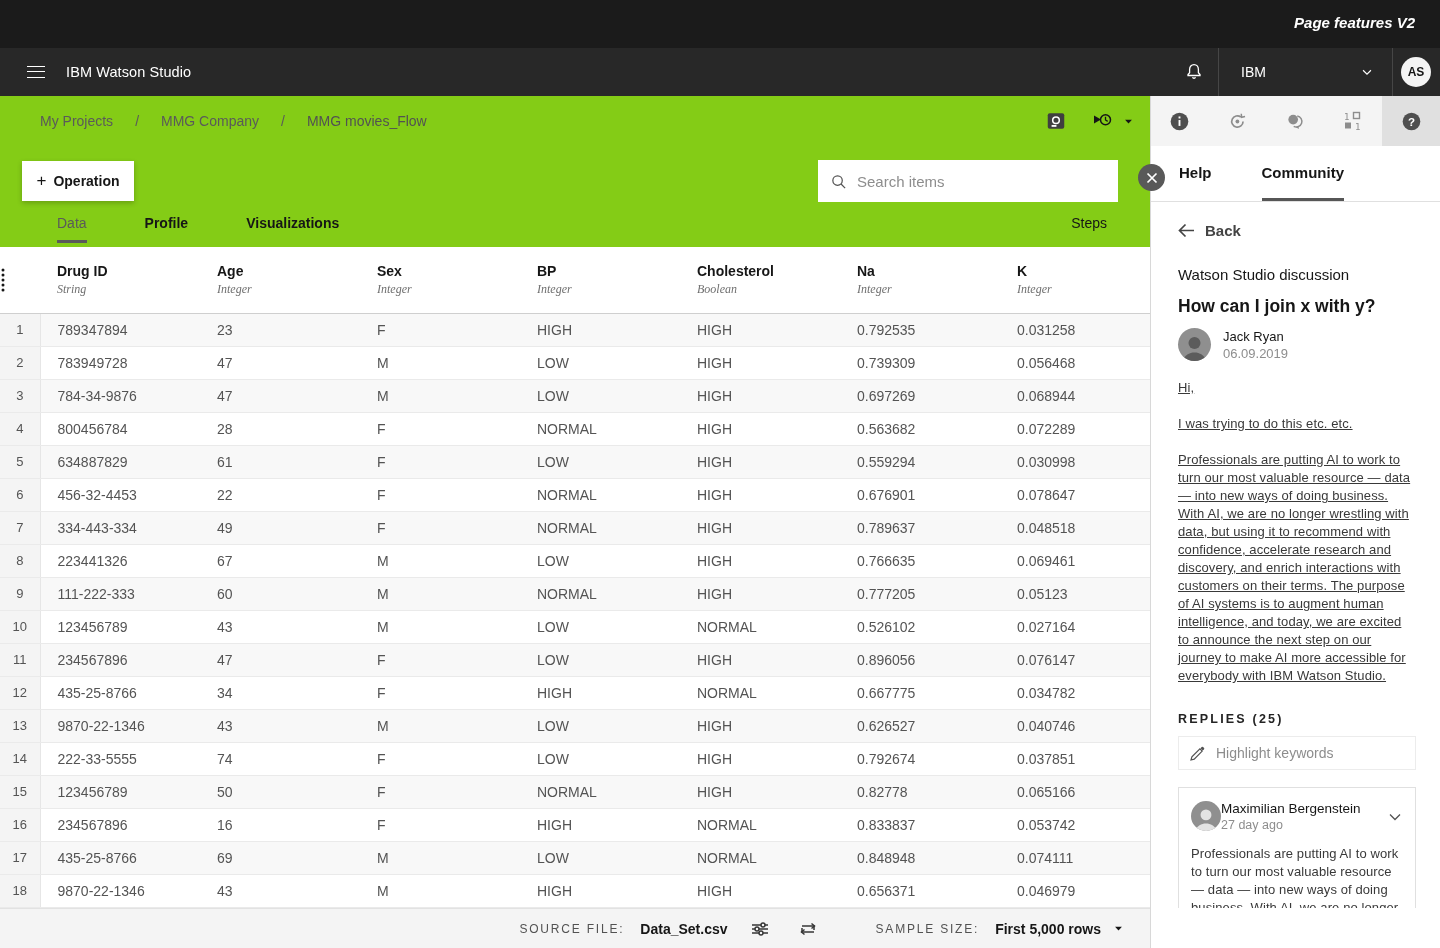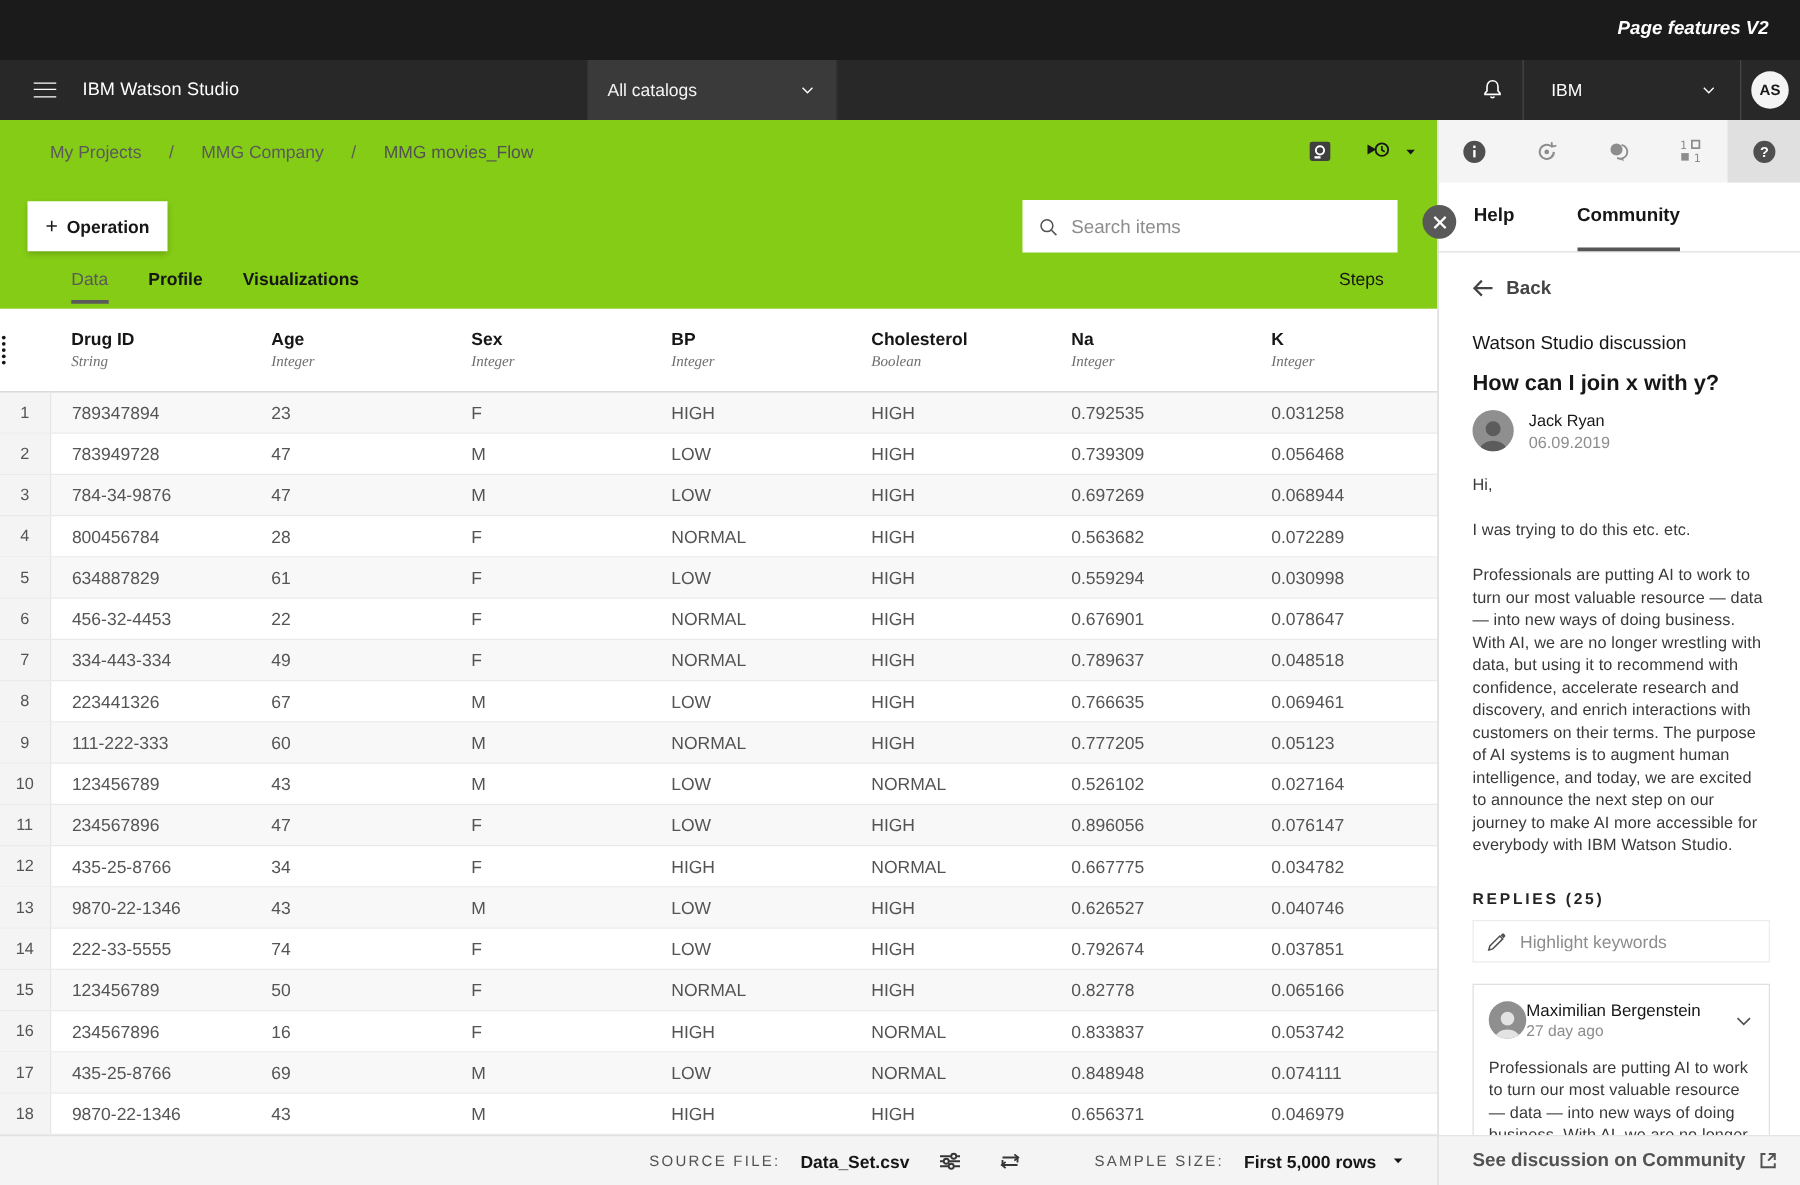--- a/index.html
+++ b/index.html
@@ -37,21 +37,21 @@
 
   .toolbar { position:relative; height:67px; }
   .op-btn { position:absolute; left:22px; top:15px; height:40px; width:112px; background:#fff; border:none; box-shadow:0 2px 5px rgba(0,0,0,.22); font-size:14px; font-weight:700; color:#161616; display:flex; align-items:center; justify-content:center; gap:7px; cursor:pointer; font-family:inherit; }
   .op-btn .plus { font-weight:400; font-size:17px; }
   .cmd-input, .items-search { position:absolute; top:14px; height:42px; background:#fff; display:flex; align-items:center; }
   .cmd-input { left:151px; width:649px; padding:0 16px; }
   .cmd-input input, .items-search input { width:100%; border:none; outline:none; font-size:15px; color:#161616; font-family:inherit; background:transparent; }
   .cmd-input input::placeholder, .items-search input::placeholder { color:#8d8d8d; }
   .items-search { left:818px; width:300px; padding:0 14px 0 12px; gap:10px; }
 
-  .tabsrow { position:relative; height:34px; display:flex; padding-left:57px; gap:32px; }
+  .tabsrow { position:relative; height:34px; display:flex; padding-left:57px; gap:58px; }
   .tab { font-size:14px; color:#161616; font-weight:700; cursor:pointer; padding-top:2px; }
   .tab.active { color:#5a5a5a; font-weight:400; border-bottom:3px solid #5a5a5a; padding-bottom:9px; height:fit-content; }
   .tab-steps { position:absolute; right:43px; top:2px; font-size:14px; color:#161616; cursor:pointer; }
 
   .tablewrap { position:absolute; top:151px; left:0; right:0; bottom:40px; background:#fff; overflow:hidden; }
   table { width:1150px; border-collapse:collapse; table-layout:fixed; }
   thead th { vertical-align:top; text-align:left; padding:16px 0 0 17px; height:66px; border-bottom:1px solid #cfcfcf; background:#fff; }
   thead th .cname { font-size:14px; font-weight:700; color:#161616; display:block; }
   thead th .ctype { font-size:12px; font-style:italic; color:#6f6f6f; font-weight:400; display:block; margin-top:3px; font-family:"Liberation Serif", serif; }
   thead th.numcol { padding:0; vertical-align:middle; text-align:center; }
@@ -77,21 +77,21 @@
   .ptab.active { border-bottom-color:#565656; }
   .panel-body { position:absolute; top:106px; bottom:40px; left:0; right:0; overflow:hidden; padding:20px 24px 0 27px; }
   .back-row { display:flex; align-items:center; gap:10px; color:#444; font-size:15px; font-weight:700; cursor:pointer; }
   .disc-context { margin-top:27px; font-size:15px; color:#161616; }
   .disc-title { margin-top:13px; font-size:17.5px; font-weight:700; color:#161616; }
   .author-row { margin-top:11px; display:flex; gap:12px; align-items:center; }
   .pavatar { width:33px; height:33px; border-radius:50%; background:#8f8f8f; overflow:hidden; flex:none; position:relative; }
   .pavatar svg { position:absolute; left:0; top:3px; }
   .author-name { font-size:13px; color:#161616; }
   .author-date { font-size:13px; color:#8d8d8d; margin-top:2px; }
-  .disc-body p { font-size:13px; line-height:18px; color:#393939; margin-top:18px; letter-spacing:.1px; }
+  .disc-body p { font-size:13px; line-height:18px; color:#393939; margin-top:18px; letter-spacing:.1px;text-decoration:underline; }
   .replies-header { margin-top:27px; font-size:12.5px; font-weight:700; letter-spacing:2.2px; color:#242424; }
   .hl-input { margin-top:10px; height:34px; background:#fff; border:1px solid #ececec; display:flex; align-items:center; gap:10px; padding:0 10px; }
   .hl-input input { flex:1; border:none; outline:none; font-size:14px; color:#161616; font-family:inherit; background:transparent; }
   .hl-input input::placeholder { color:#8d8d8d; }
   .reply-card { margin-top:17px; border:1px solid #e0e0e0; background:#fff; padding:13px 12px 14px 12px; }
   .reply-head { display:flex; }
   .reply-avatar { width:30px; height:30px; }
   .reply-name { font-size:13.5px; color:#161616; }
   .reply-time { font-size:12.5px; color:#8d8d8d; margin-top:2px; }
   .reply-chevron { margin-left:auto; align-self:center; cursor:pointer; }
@@ -111,28 +111,20 @@
   <div class="banner">
     <div class="banner-label">Page features V2</div>
   </div>
 
   <div class="header">
     <div class="hamburger">
         <span></span>
       </div>
     <div class="product">IBM Watson Studio</div>
 
-    <div class="catalog-dd">
-      <span>All catalogs</span>
-      <span class="chev">
-        <svg width="14" height="14" viewBox="0 0 16 16">
-            <path d="M3.5 6l4.5 4.5L12.5 6" fill="none" stroke="#fff" stroke-width="1.3"></path>
-          </svg>
-      </span>
-    </div>
 
 
     <div class="hicon" style="left:1170px;">
       <svg width="20" height="20" viewBox="0 0 20 20">
         <path d="M10 2.6c-2.7 0-4.4 2.1-4.4 4.9v3.2L4 12.6v.9h12v-.9l-1.6-1.9V7.5c0-2.8-1.7-4.9-4.4-4.9z" fill="none" stroke="#fff" stroke-width="1.3"></path>
         <path d="M8.5 15.2a1.6 1.6 0 0 0 3 0" fill="none" stroke="#fff" stroke-width="1.3"></path>
       </svg>
     </div>
     <div class="hdivider" style="left:1218px;"></div>
     <div class="org-dd">
@@ -568,28 +560,20 @@
           <span class="reply-chevron">
             <svg width="16" height="16" viewBox="0 0 16 16">
                 <path d="M3 5.5l5 5 5-5" fill="none" stroke="#525252" stroke-width="1.3"></path>
               </svg>
           </span>
         </div>
         <div class="reply-text">Professionals are putting AI to work to turn our most valuable resource — data — into new ways of doing business. With AI, we are no longer wrestling with data, but using it to recommend with confidence, accelerate research and discovery.</div>
       </div>
     </div>
 
-    <div class="panel-footer">
-      <span class="pf-label">See discussion on Community</span>
-      <svg width="17" height="17" viewBox="0 0 16 16">
-        <path d="M6 3H3v10h10v-3" fill="none" stroke="#525252" stroke-width="1.5"></path>
-        <path d="M8.5 3H13v4.5" fill="none" stroke="#525252" stroke-width="1.5"></path>
-        <path d="M13 3L8 8" stroke="#525252" stroke-width="1.5"></path>
-      </svg>
-    </div>
   </div>
 
   <button class="close-fab">
     <svg width="12" height="12" viewBox="0 0 12 12">
       <path d="M1.5 1.5l9 9M10.5 1.5l-9 9" stroke="#fff" stroke-width="1.7"></path>
     </svg>
   </button>
 
 </div>
 

